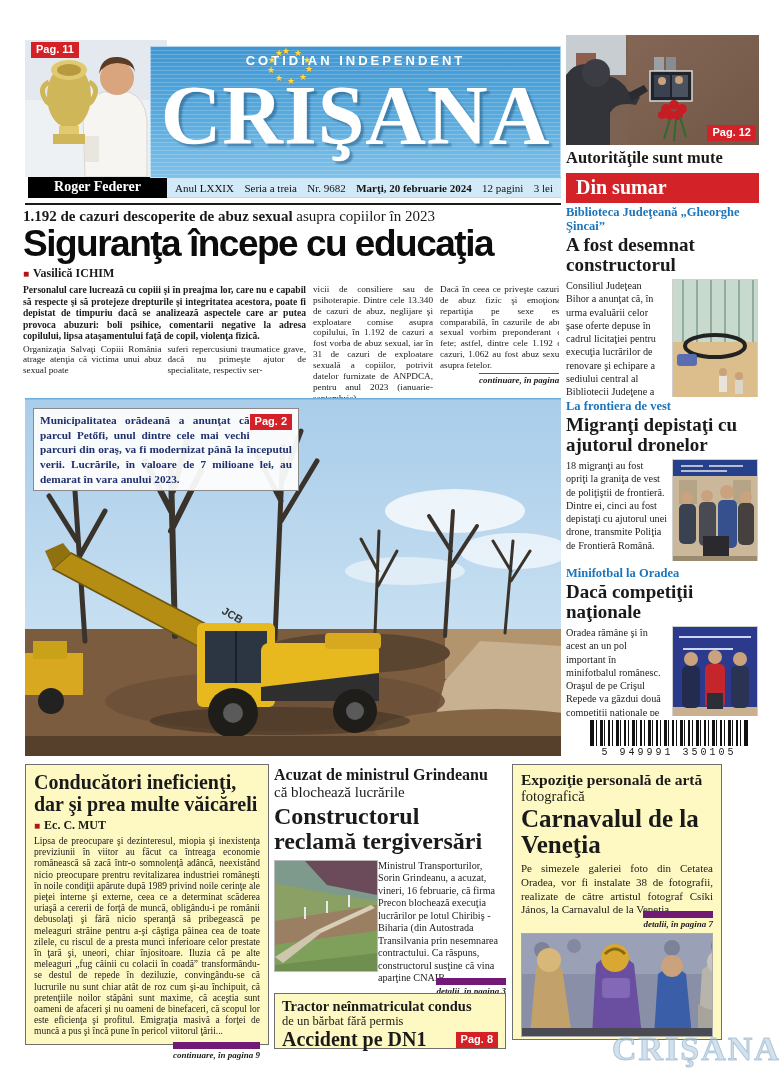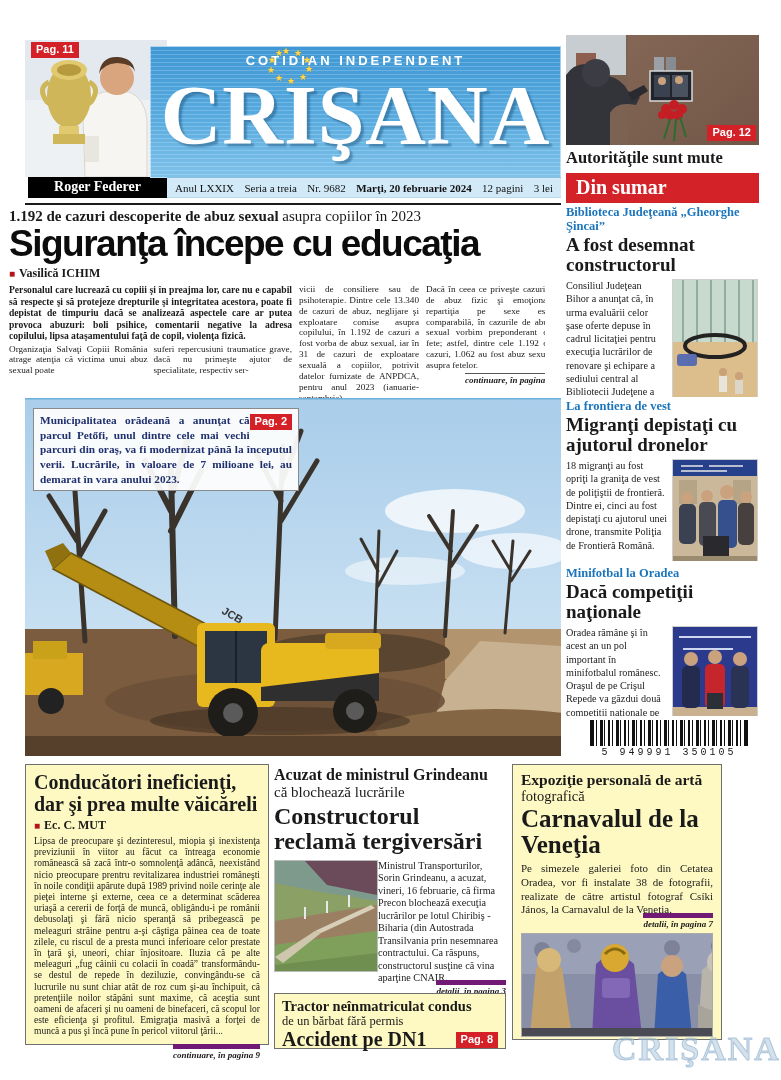--- a/index.html
+++ b/index.html
@@ -29,21 +29,21 @@
            font-size:11px;color:#111;}
   .datebar .b{font-weight:bold;}
   .rule-black{position:absolute;left:25px;top:203px;width:536px;height:2px;background:#1c1c1c;}
   
   .tr{position:absolute;left:566px;top:35px;width:193px;}
   .tr-photo{position:relative;width:193px;height:110px;overflow:hidden;}
   .tr-headline{margin-top:4px;font-weight:bold;font-size:16.5px;line-height:18px;}
   .din-sumar{margin-top:6px;background:#d42328;color:#fff;font-weight:bold;font-size:20px;
              line-height:24px;padding:2px 10px 4px;}
   
-  .lead{position:absolute;left:9px;top:207px;width:536px;}
+  .lead{position:absolute;left:23px;top:207px;width:536px;}
   .kicker{font-size:15px;line-height:18px;}
   .kicker .kb{font-weight:bold;}
   .lead-headline{font-family:"Liberation Sans",sans-serif;font-weight:bold;font-size:37px;
                  line-height:38px;letter-spacing:-1.5px;color:#0c0c0c;white-space:nowrap;}
   .byline{margin-top:3px;font-weight:bold;font-size:12px;}
   .sq{color:#b5121b;font-size:10px;margin-right:4px;}
   .lead-body{display:flex;gap:7px;margin-top:3px;height:128px;overflow:hidden;
              font-size:9.2px;line-height:1.18;text-align:justify;}
   .b-left{width:283px;flex:none;}
   .intro{font-weight:bold;font-size:9.6px;line-height:1.2;text-align:justify;}
@@ -79,21 +79,21 @@
   .op-headline{font-weight:bold;font-size:20px;line-height:22px;}
   .op-body{margin-top:3px;font-size:9.5px;line-height:1.18;text-align:justify;height:212px;overflow:hidden;}
   .mid{position:absolute;left:274px;top:766px;width:232px;}
   .mid-kb{font-weight:bold;font-size:16px;line-height:18px;}
   .mid-kr{font-size:15px;line-height:17px;}
   .mid-headline{font-weight:bold;font-size:24px;line-height:25px;margin-top:3px;}
   .mid-row{display:flex;gap:0;margin-top:6px;}
   .mid-photo{width:104px;height:112px;flex:none;overflow:hidden;border:1px solid #bbb;box-sizing:border-box;}
   .mid-text{flex:1;font-size:10.2px;line-height:1.22;overflow:hidden;}
   .detail{font:bold italic 9px "Liberation Serif",serif;text-align:right;margin-top:2px;}
-  .detail span{border-top:5px solid #701a75;padding-top:1px;}
+  .detail span{border-top:7px solid #701a75;padding-top:1px;}
   .acc-l1{font-weight:bold;font-size:14.5px;line-height:16px;}
   .acc-l2{font-size:12.5px;line-height:14px;}
   .acc-row{display:flex;align-items:center;justify-content:space-between;margin-top:1px;}
   .acc-headline{font-weight:bold;font-size:20px;line-height:21px;}
   .ex-kb{font-weight:bold;font-size:15.5px;line-height:17px;}
   .ex-kr{font-size:14.5px;line-height:16px;}
   .ex-headline{font-weight:bold;font-size:25px;line-height:26px;margin-top:2px;}
   .ex-body{margin-top:4px;font-size:11px;line-height:1.25;text-align:justify;}
   .ex-photo{margin-top:4px;width:100%;height:104px;overflow:hidden;border:1px solid #aaa;box-sizing:border-box;}
   .watermark{position:absolute;left:612px;top:1030px;font-weight:bold;font-size:34px;

